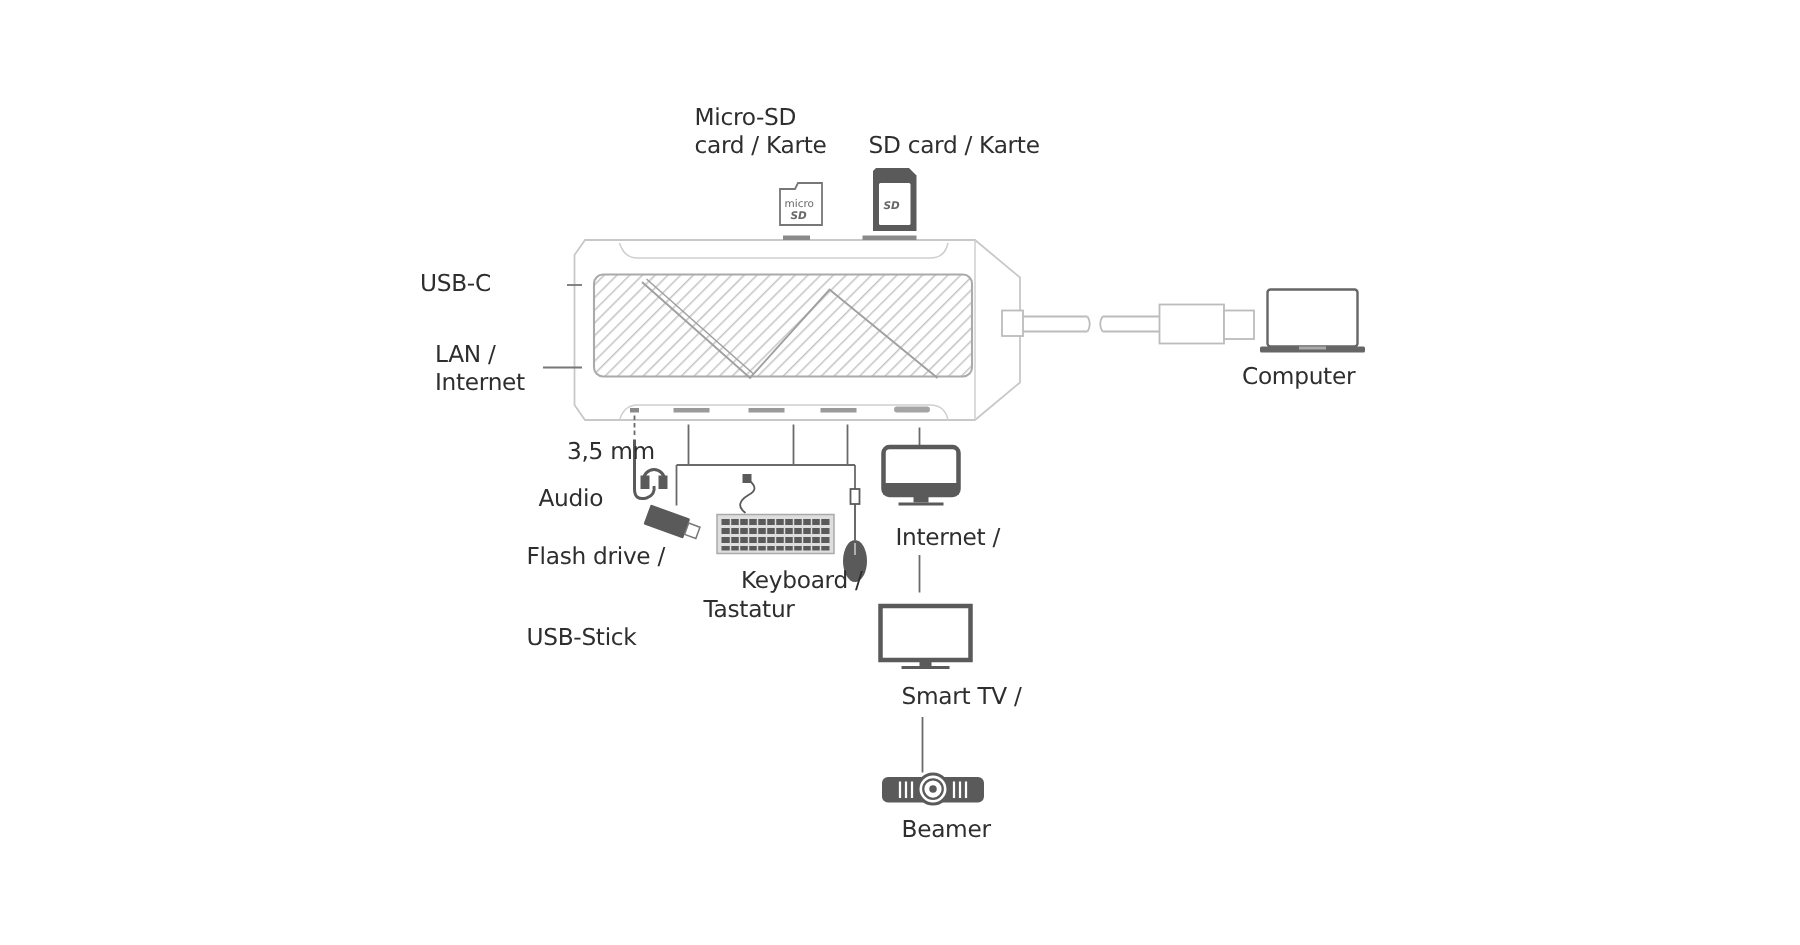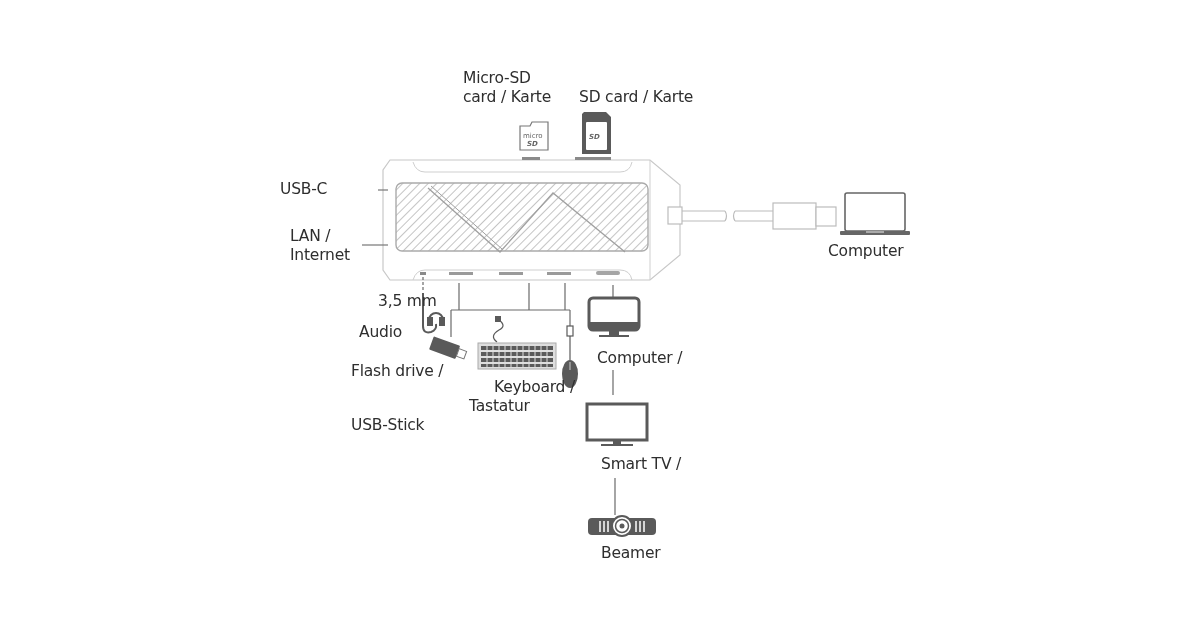--- a/index.html
+++ b/index.html
@@ -163,15 +163,15 @@
 <div class="lbl" style="left:280px; top:180px;">USB-C</div>
 <div class="lbl" style="left:290px; top:227px;">LAN /</div>
 <div class="lbl" style="left:290px; top:246px;">Internet</div>
 <div class="lbl" style="left:828px; top:242px;">Computer</div>
 <div class="lbl" style="left:342px; top:292px;margin-left:36px;">3,5 mm</div>
 <div class="lbl" style="left:359px; top:311px;margin-top:12px;">Audio</div>
 <div class="lbl" style="left:351px; top:362px;">Flash drive /</div>
 <div class="lbl" style="left:351px; top:381px;margin-top:35px;">USB-Stick</div>
 <div class="lbl" style="left:494px; top:378px;">Keyboard /</div>
 <div class="lbl" style="left:469px; top:397px;">Tastatur</div>
-<div class="lbl" style="left:597px; top:349px;">Computer /</div>
+<div class="lbl" style="left:597px; top:349px;">Internet /</div>
 <div class="lbl" style="left:601px; top:455px;">Smart TV /</div>
 <div class="lbl" style="left:601px; top:544px;">Beamer</div>
 
 </body></html>

